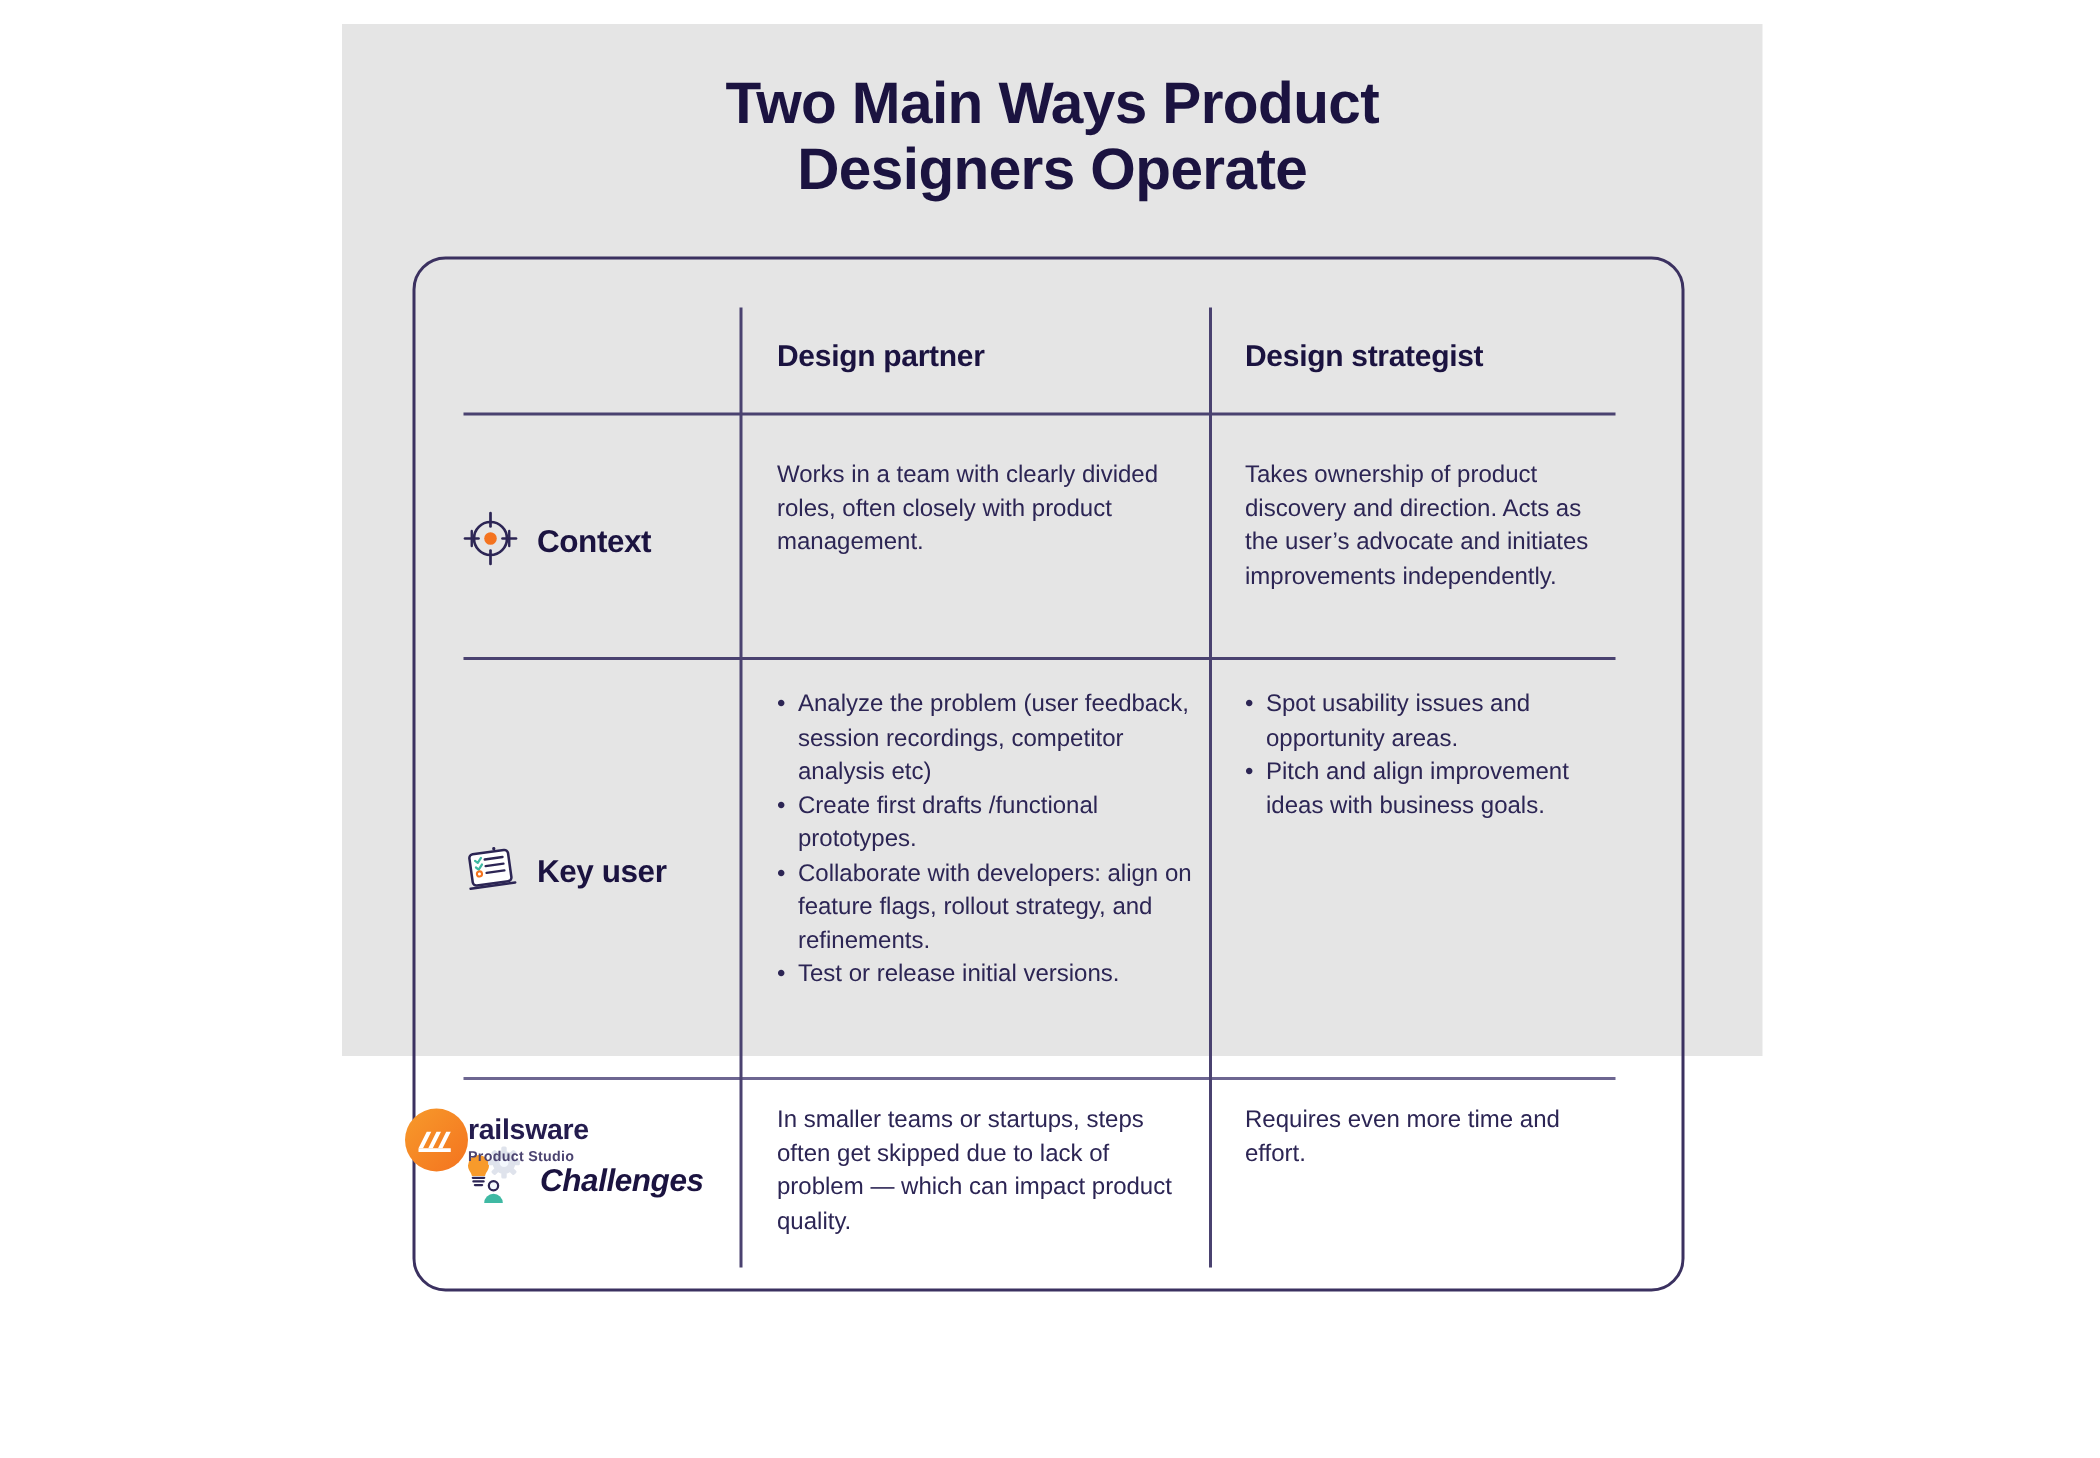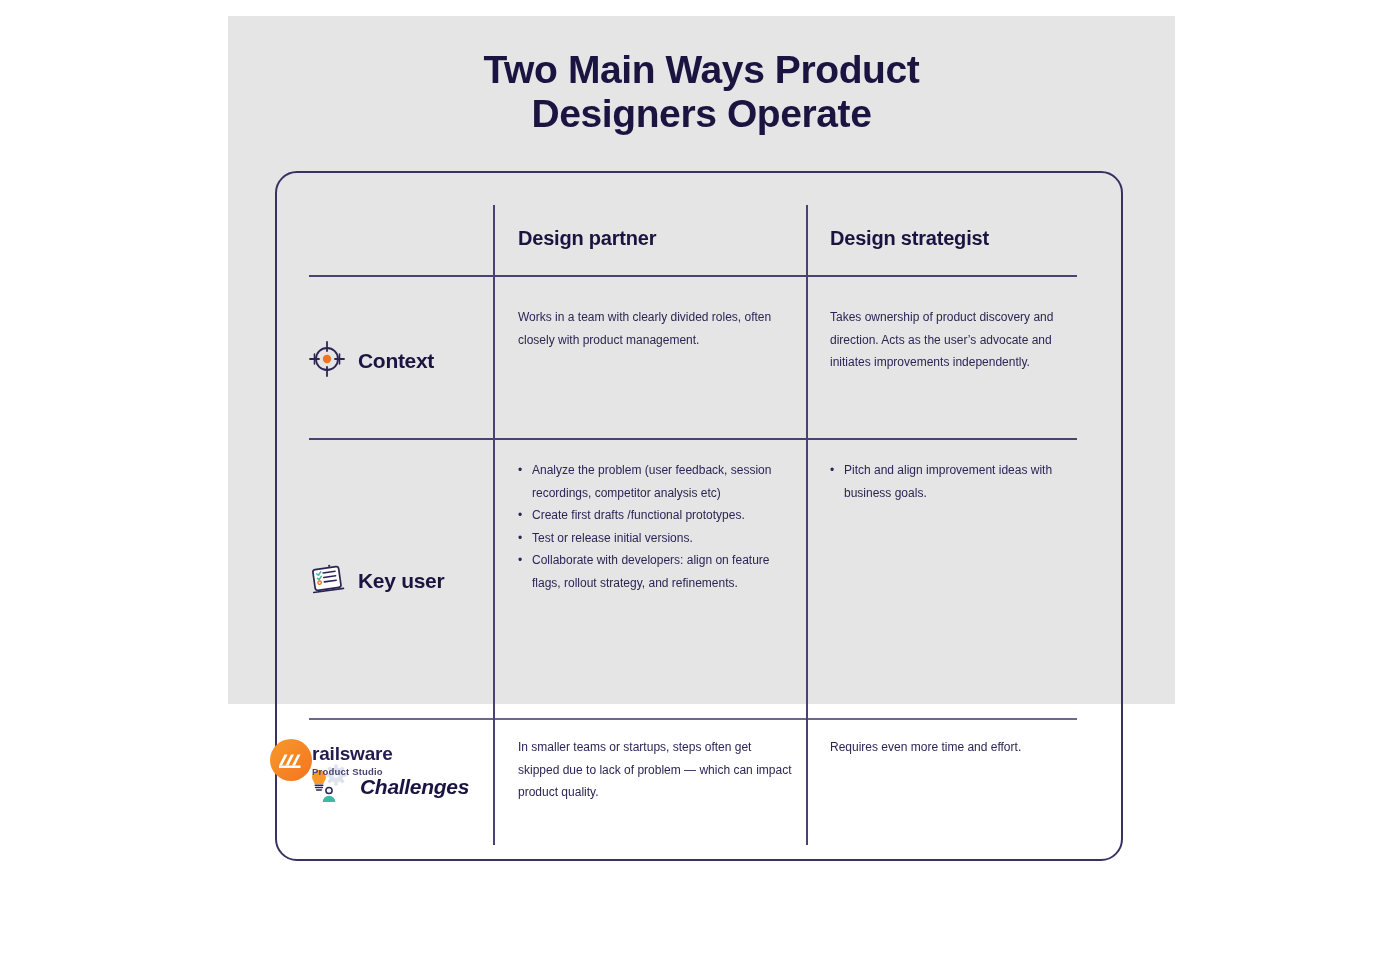--- a/index.html
+++ b/index.html
@@ -117,21 +117,21 @@
   }
   .rowlabel.rl-context    { top: 150px; }
   .rowlabel.rl-keytasks   { top: 370px; }
   .rowlabel.rl-challenges { top: 575px; font-style: italic; }
 
   .ico { flex: 0 0 auto; display: block; }
 
   
   .cell {
     position: absolute;
-    font-size: 12px;
+    font-size: 16px;
     line-height: 22.5px;
     color: #2c2554;
   }
   .cell.col-a { left: 241px; width: 278px; }
   .cell.col-b { left: 553px; width: 248px; }
 
   .cell.ctx-a { top: 117px; }
   .cell.ctx-b { top: 117px; }
   .cell.key-a { top: 270px; }
   .cell.key-b { top: 270px; }
@@ -250,26 +250,27 @@
               </g>
             </svg>
           </span>
           <span class="lbl">Key user</span>
         </div>
 
         <div class="cell col-a key-a">
           <ul class="bullets">
             <li>Analyze the problem (user feedback, session recordings, competitor analysis etc)</li>
             <li>Create first drafts /functional prototypes.</li>
+            <li>Collaborate with developers: align on feature flags, rollout strategy, and refinements.</li>
             <li>Test or release initial versions.</li>
-            <li>Collaborate with developers: align on feature flags, rollout strategy, and refinements.</li>
           </ul>
         </div>
         <div class="cell col-b key-b">
           <ul class="bullets">
+            <li>Spot usability issues and opportunity areas.</li>
             <li>Pitch and align improvement ideas with business goals.</li>
           </ul>
         </div>
 
         <div class="rowlabel rl-challenges">
           <span class="ico">
             <svg width="42" height="42" viewBox="0 0 42 42" aria-hidden="true">
 
               <path d="M12 6 a7 7 0 0 1 7 7 c0 3.2 -2.3 4.6 -2.6 7 h-8.8 C7.3 17.6 5 16.2 5 13 a7 7 0 0 1 7 -7 z" fill="#f79a2b"></path>
               <path d="M8.2 21.2 h7.6" stroke="#2c2554" stroke-width="1.5" stroke-linecap="round"></path>

